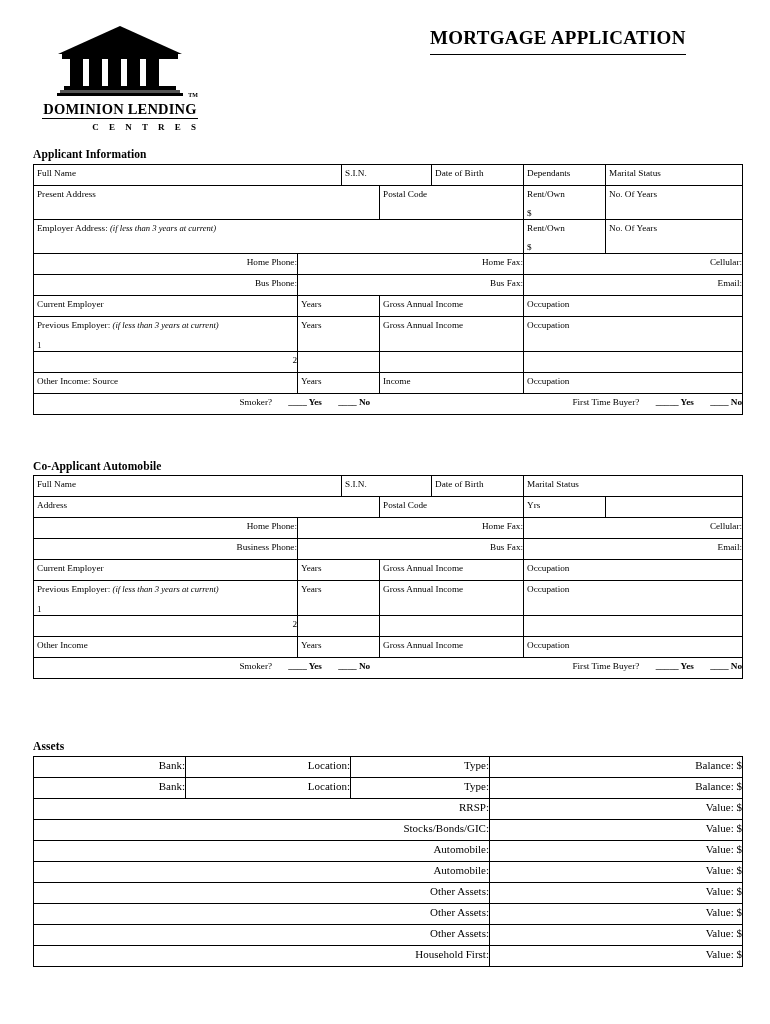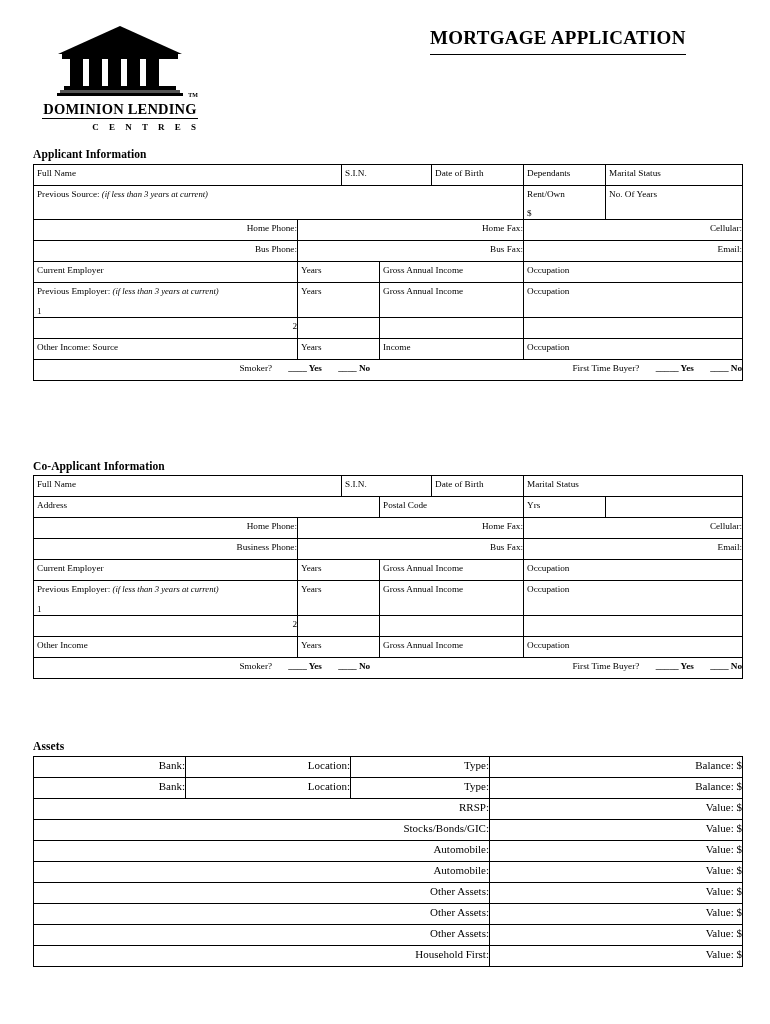--- a/index.html
+++ b/index.html
@@ -197,24 +197,33 @@
 
     <tbody>
         <tr>
       <td class="r-tall" colspan="3">Full Name</td>
       <td class="r-tall" colspan="3">S.I.N.</td>
       <td class="r-tall">Date of Birth</td>
       <td class="r-tall">Dependants</td>
       <td class="r-tall">Marital Status</td>
     </tr>
 
+    <tr>
+      <td class="r-mid" colspan="4">Present Address</td>
+      <td class="r-mid" colspan="3">Postal Code</td>
+      <td class="r-mid">
+        <span>Rent/Own</span>
+        <span class="dollar">$</span>
+      </td>
+      <td class="r-mid">No. Of Years</td>
+    </tr>
 
     <tr>
       <td class="r-mid" colspan="7">
-        <span>Previous Source:</span>
+        <span>Employer Address:</span>
         <span class="ital">(if less than 3 years at current)</span>
       </td>
       <td class="r-mid">
         <span>Rent/Own</span>
         <span class="dollar">$</span>
       </td>
       <td class="r-mid">No. Of Years</td>
     </tr>
 
     <tr>
@@ -267,21 +276,21 @@
         <span class="yn">____  Yes</span>
         <span class="yn">____  No</span>
         <span class="ftb">First Time Buyer?</span>
         <span class="yn">_____   Yes</span>
         <span class="yn">____  No</span>
       </td>
     </tr>
   </tbody>
     </table>
 
-  <div class="section-heading" style="top:460px">Co-Applicant Information</div>
+  <div class="section-heading" style="top:460px">Co-Applicant Automobile</div>
 
   <table class="form-table" style="top:475px">
     <colgroup>
       <col style="width:232px">
       <col style="width:32px">
       <col style="width:44px">
       <col style="width:38px">
       <col style="width:16px">
       <col style="width:36px">
       <col style="width:92px">

